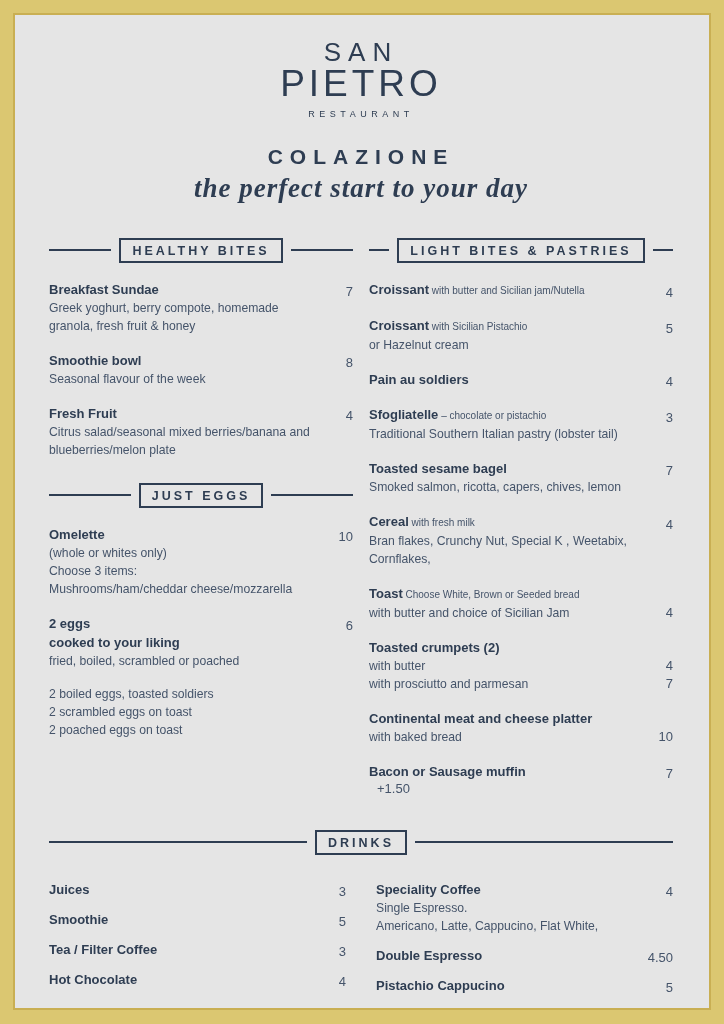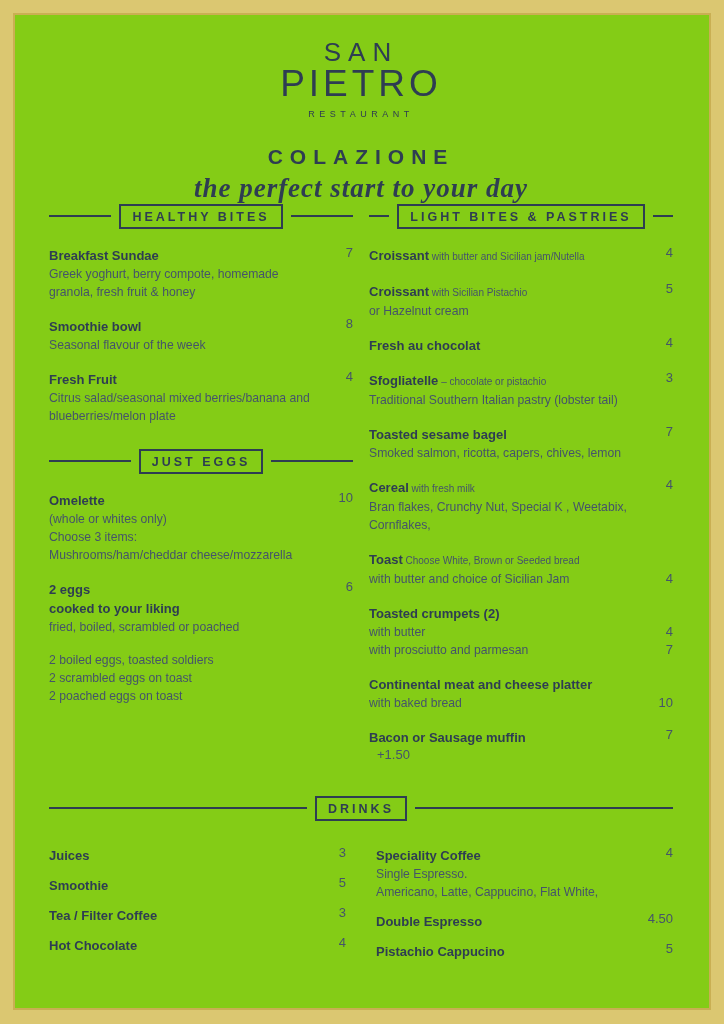--- a/index.html
+++ b/index.html
@@ -10,21 +10,21 @@
   }
   *{box-sizing:border-box;margin:0;padding:0;}
   html,body{width:724px;height:1024px;}
   body{
     background:var(--gold);
     padding:15px 15px 16px 15px;
     font-family:"Liberation Sans",sans-serif;
     color:var(--ink-soft);
   }
   .page{
-    background:#84cc16;
+    background:#e5e5e5;
     outline:2px solid var(--gold-dark);
     width:100%;height:100%;
     overflow:hidden;
     padding:24px 36px 20px 34px;
   }
   
   .header{text-align:center;color:var(--ink);}
   .logo-top{font-size:26px;font-weight:300;letter-spacing:7px;line-height:1;}
   .logo-main{font-size:37px;font-weight:300;letter-spacing:4px;line-height:1.05;}
   .logo-sub{font-size:9px;font-weight:400;letter-spacing:4.5px;margin-top:5px;}
@@ -39,28 +39,28 @@
   .sec-head{display:flex;align-items:center;color:var(--ink);}
   .rule{flex:1;border-top:2px solid var(--ink);height:0;}
   .sec-box{
     border:2px solid var(--ink);
     padding:4px 11px 3px 11px;
     margin:0 8px;
     font-size:12.5px;font-weight:700;letter-spacing:3px;
     white-space:nowrap;
   }
   
-  .cols{display:flex;gap:16px;}
+  .cols{display:flex;gap:16px;margin-top:34px;}
   .col{flex:1;min-width:0;}
   .section + .section{margin-top:24px;}
   .sec-head{margin-bottom:16px;}
   
   .item{margin-bottom:15px;}
   .item:last-child{margin-bottom:0;}
-  .item-head{display:flex;align-items:flex-start;}
+  .item-head{display:flex;align-items:flex-end;}
   .head-text{flex:1 1 0;min-width:0;white-space:nowrap;line-height:19px;}
   .item-name{font-size:13px;font-weight:700;color:var(--ink);}
   .item-name.line2{display:block;line-height:19px;}
   .item-suffix{font-size:10px;font-weight:400;color:var(--ink-soft);}
   .price{font-size:13px;color:var(--ink-soft);white-space:nowrap;margin-left:8px;text-align:right;}
   .item-line{display:flex;align-items:baseline;}
   .line-text{flex:1 1 0;min-width:0;white-space:nowrap;font-size:12.2px;line-height:18px;color:var(--ink-soft);}
   
   .drinks{margin-top:34px;}
   .drinks .sec-head{margin-bottom:24px;}
@@ -190,21 +190,21 @@
               <div class="item-head">
                 <div class="head-text"><span class="item-name">Croissant</span><span class="item-suffix"> with Sicilian Pistachio</span></div>
                 <div class="price">5</div>
               </div>
               <div class="item-line">
                 <div class="line-text">or Hazelnut cream</div>
               </div>
             </div>
             <div class="item">
               <div class="item-head">
-                <div class="head-text"><span class="item-name">Fresh au chocolat</span></div>
+                <div class="head-text"><span class="item-name">Pain au soldiers</span></div>
                 <div class="price">4</div>
               </div>
             </div>
             <div class="item">
               <div class="item-head">
                 <div class="head-text"><span class="item-name">Sfogliatelle</span><span class="item-suffix"> – chocolate or pistachio</span></div>
                 <div class="price">3</div>
               </div>
               <div class="item-line">
                 <div class="line-text">Traditional Southern Italian pastry (lobster tail)</div>

